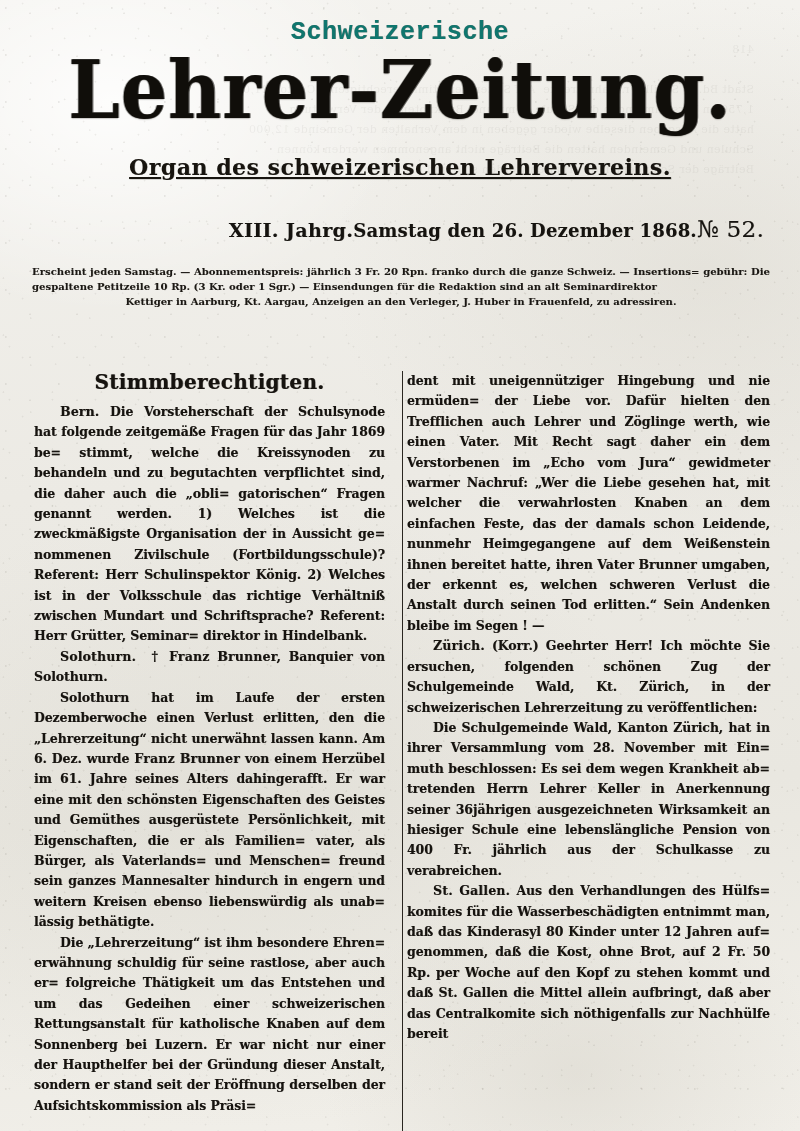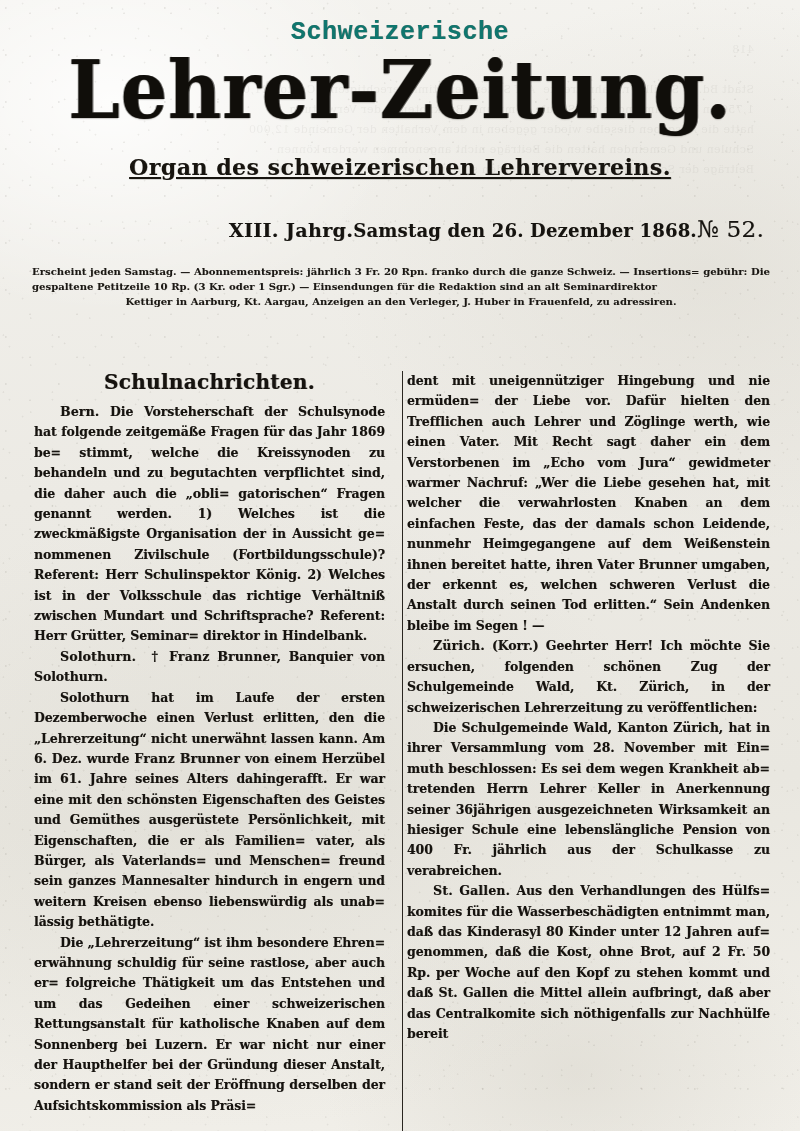--- a/index.html
+++ b/index.html
@@ -157,21 +157,21 @@
       <span>gebühr: Die gespaltene Petitzeile 10 Rp. (3 Kr. oder 1 Sgr.) — Einsendungen für die Redaktion sind an alt Seminardirektor</span>
       <span class="l3">Kettiger in Aarburg, Kt. Aargau, Anzeigen an den Verleger, J. Huber in Frauenfeld, zu adressiren.</span>
     </div>
 
     <div class="squiggle-wide"></div>
   </div>
 
   <div class="body-wrap">
 
     <div class="col col-left">
-      <h2 class="sec-title">Schulnachrichten.</h2>
+      <h2 class="sec-title">Stimmberechtigten.</h2>
 
       <p><span class="place">Bern.</span><span> Die Vorsteherschaft der Schulsynode hat folgende zeitgemäße Fragen für das Jahr 1869 be= stimmt, welche die Kreissynoden zu behandeln und zu begutachten verpflichtet sind, die daher auch die „obli= gatorischen“ Fragen genannt werden. 1) Welches ist die zweckmäßigste Organisation der in Aussicht ge= nommenen Zivilschule (Fortbildungsschule)? Referent: Herr Schulinspektor König. 2) Welches ist in der Volksschule das richtige Verhältniß zwischen Mundart und Schriftsprache? Referent: Herr Grütter, Seminar= direktor in Hindelbank.</span></p>
 
       <p><span class="place">Solothurn.</span>&nbsp; <span class="dagger">†</span> <span class="nm">Franz Brunner,</span><span> Banquier von Solothurn.</span></p>
 
       <p><span>Solothurn hat im Laufe der ersten Dezemberwoche einen Verlust erlitten, den die „Lehrerzeitung“ nicht unerwähnt lassen kann. Am 6. Dez. wurde </span><span class="nm">Franz Brunner</span><span> von einem Herzübel im 61. Jahre seines Alters dahingerafft. Er war eine mit den schönsten Eigenschaften des Geistes und Gemüthes ausgerüstete Persönlichkeit, mit Eigenschaften, die er als Familien= vater, als Bürger, als Vaterlands= und Menschen= freund sein ganzes Mannesalter hindurch in engern und weitern Kreisen ebenso liebenswürdig als unab= lässig bethätigte.</span></p>
 
       <p>Die „Lehrerzeitung“ ist ihm besondere Ehren= erwähnung schuldig für seine rastlose, aber auch er= folgreiche Thätigkeit um das Entstehen und um das Gedeihen einer schweizerischen Rettungsanstalt für katholische Knaben auf dem Sonnenberg bei Luzern. Er war nicht nur einer der Haupthelfer bei der Gründung dieser Anstalt, sondern er stand seit der Eröffnung derselben der Aufsichtskommission als Präsi=</p>
     </div>
 

